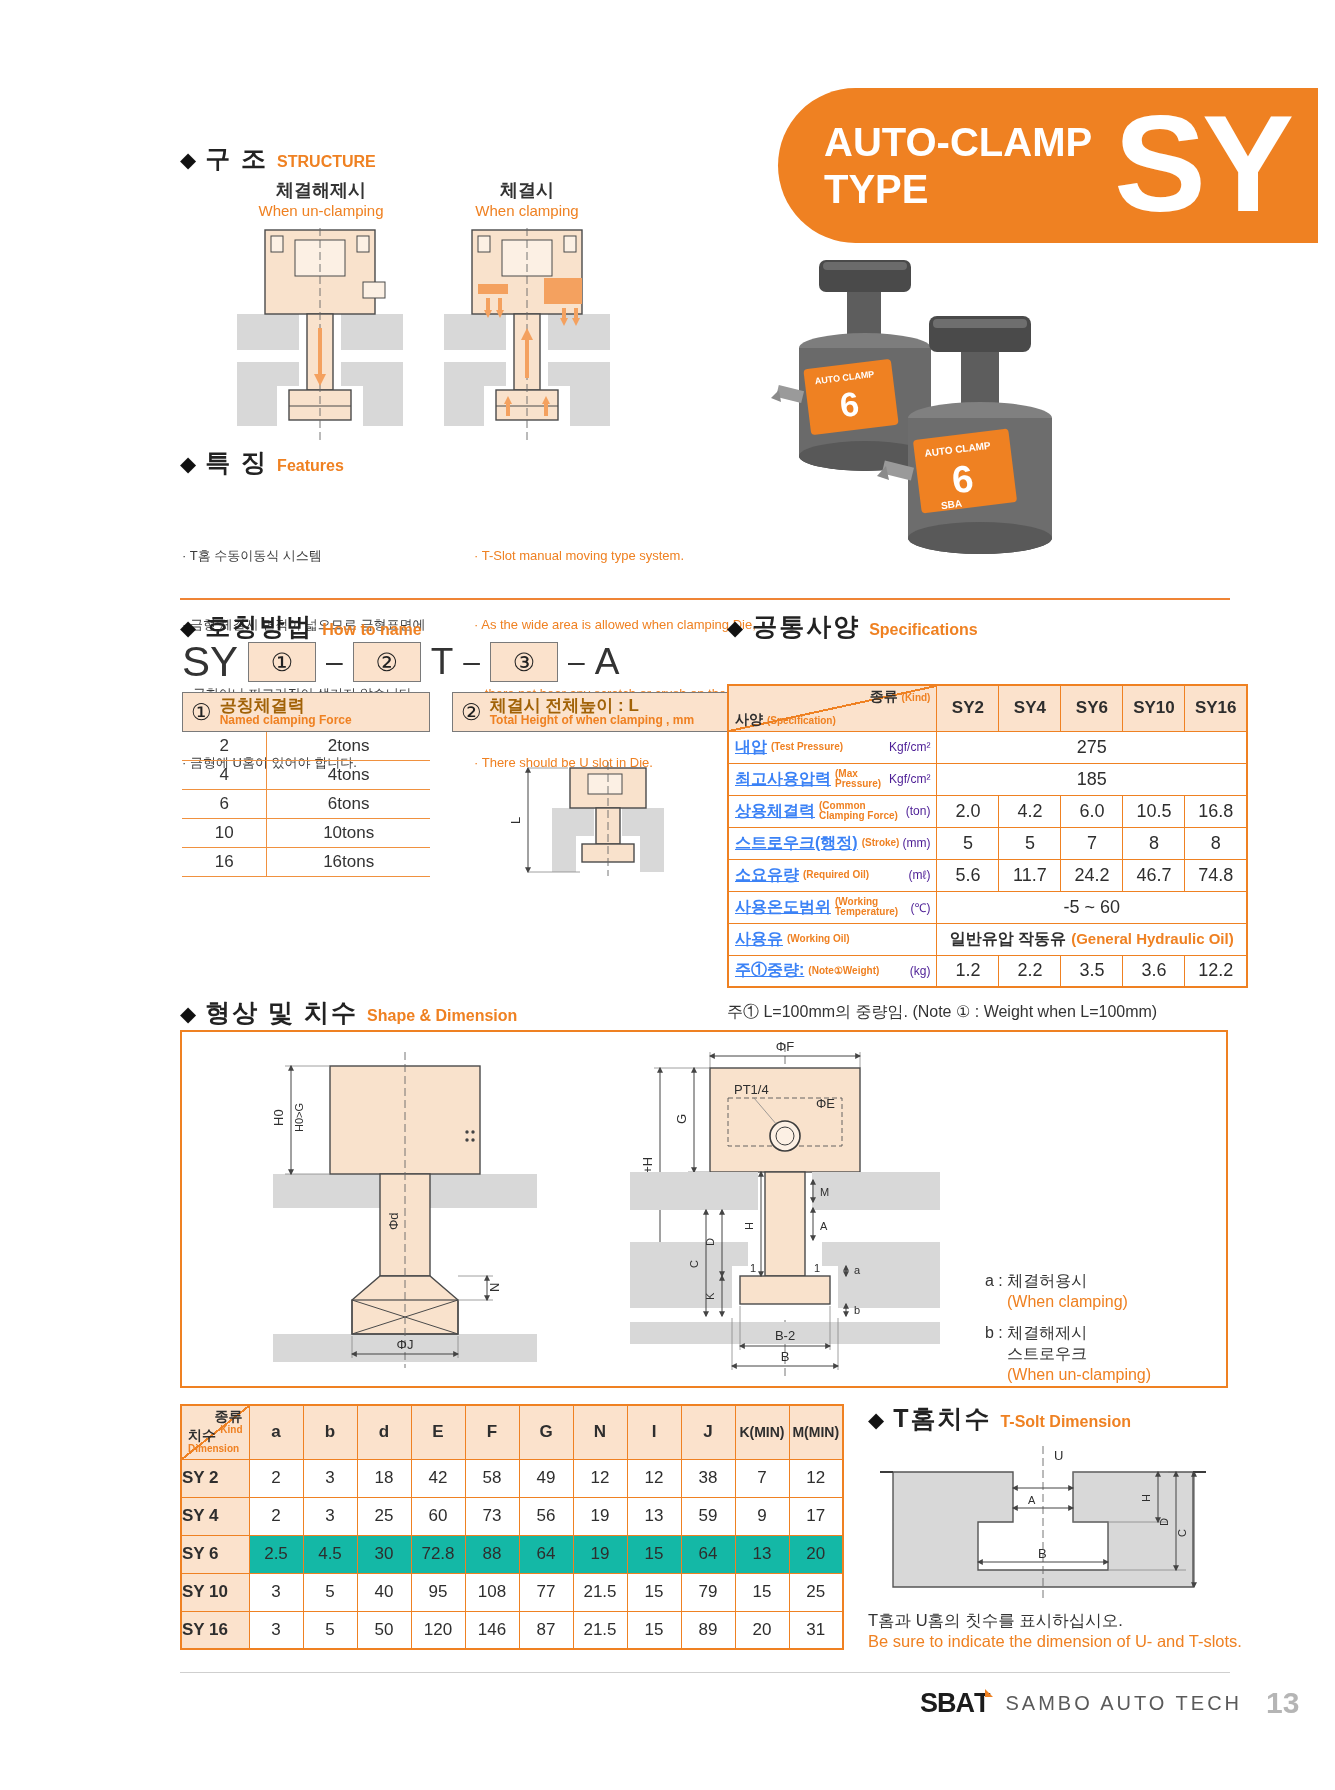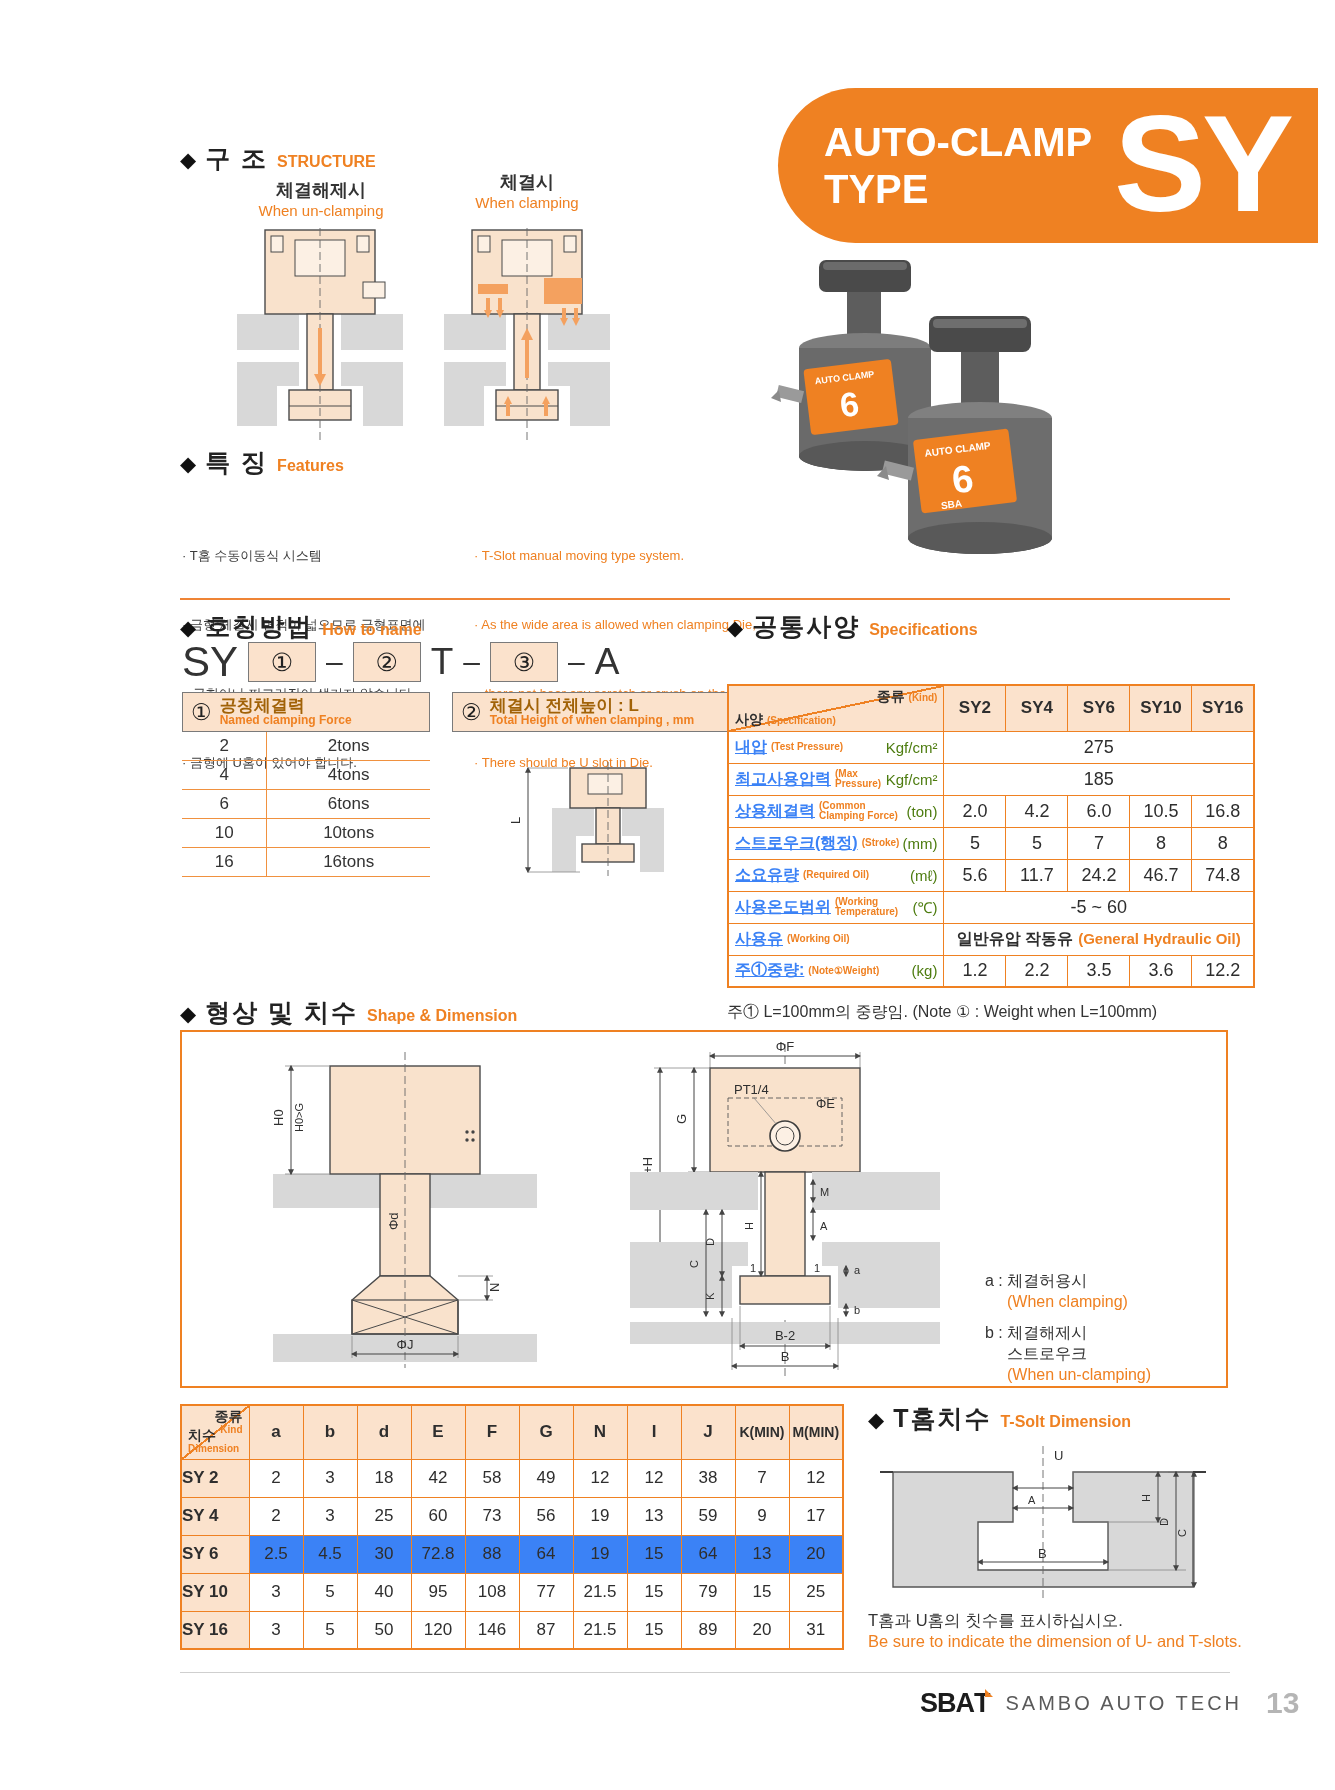--- a/index.html
+++ b/index.html
@@ -48,35 +48,35 @@
   .othead{background:#FBE2CC;font-weight:bold;color:#2e2e2e;text-align:center;}
   .corner{position:relative;background:#FBE2CC;}
   .cdiag{position:absolute;left:0;top:0;width:100%;height:100%;background:linear-gradient(to bottom right,transparent calc(50% - 1px),#EF8122 calc(50% - 1px),#EF8122 calc(50% + 1px),transparent calc(50% + 1px));}
   .ck{position:absolute;top:3px;right:6px;text-align:right;font-size:14px;font-weight:bold;color:#2e2e2e;line-height:14px;}
   .cs{position:absolute;bottom:3px;left:6px;text-align:left;font-size:14px;font-weight:bold;color:#2e2e2e;line-height:14px;}
   .osml{font-size:10px;color:#EF8122;font-weight:bold;}
   
   .spec-lbl{display:flex;align-items:center;padding:1px 6px;box-sizing:border-box;}
   .lko{font-weight:bold;font-size:16px;color:#3b82f6;white-space:nowrap;text-decoration:underline;}
   .len{color:#EF8122;font-size:10px;line-height:10px;margin-left:4px;max-width:80px;font-weight:bold;}
-  .lun{margin-left:auto;font-size:15px;color:#4d7c0f;white-space:nowrap;padding-left:3px;}
+  .lun{margin-left:auto;font-size:12px;color:#4c1d95;white-space:nowrap;padding-left:3px;}
   .sval{text-align:center;font-size:18px;color:#2e2e2e;}
   .mko{font-weight:bold;color:#2e2e2e;font-size:16px;}
   .men{color:#EF8122;font-size:15px;font-weight:bold;}
   .note{position:absolute;font-size:16px;color:#333;}
   
   .shape-box{position:absolute;left:180px;top:1030px;width:1048px;height:358px;border:2px solid #EF8122;background:#fff;box-sizing:border-box;}
   .legend{position:absolute;font-size:16px;line-height:21px;}
   .lg-k{color:#333;}
   .lg-e{color:#EF8122;padding-left:22px;}
   .lg-k2{color:#333;padding-left:22px;}
   
   .dval{text-align:center;font-size:17px;color:#2e2e2e;background:#fff;}
   .dmodel{font-size:17px;font-weight:bold;color:#2e2e2e;background:#FBE2CC;}
-  .rowhl .dval{background:#3b82f6;}
+  .rowhl .dval{background:#14b8a6;}
   .dh{font-size:17px;}
   .dhm{font-size:14px;}
   
   .tnote-ko{position:absolute;font-size:16.5px;color:#333;}
   .tnote-en{position:absolute;font-size:16.5px;color:#EF8122;}
   
   .footer{position:absolute;display:flex;align-items:center;gap:16px;}
   .logo{font-weight:900;font-size:27px;color:#1c1c1c;letter-spacing:-1px;display:flex;}
   .logo-t{position:relative;}
   .logo-t::after{content:"";position:absolute;right:-3px;top:1px;width:0;height:0;border-left:8px solid transparent;border-bottom:8px solid #EF8122;transform:rotate(90deg);}
@@ -157,21 +157,21 @@
   <div class="heading" style="left:180px;top:142px">
     <span class="dia">◆</span>
     <span class="h-ko">구 조</span>
     <span class="h-en">STRUCTURE</span>
   </div>
 
   <div class="dlabel" style="left:238px;top:178px;width:166px">
     <div class="dl-ko">체결해제시</div>
     <div class="dl-en">When un-clamping</div>
   </div>
-  <div class="dlabel" style="left:444px;top:170px;width:166px">
+  <div class="dlabel" style="left:444px;top:178px;width:166px">
     <div class="dl-ko">체결시</div>
     <div class="dl-en">When clamping</div>
   </div>
 
   <svg class="abs" style="left:237px;top:228px" width="166" height="218" viewBox="0 0 166 218">
     <rect x="0" y="86" width="62" height="36" class="gry"></rect>
     <rect x="104" y="86" width="62" height="36" class="gry"></rect>
     <rect x="0" y="134" width="62" height="64" class="gry"></rect>
     <rect x="104" y="134" width="62" height="64" class="gry"></rect>
     <rect x="40" y="158" width="86" height="40" class="wht"></rect>

